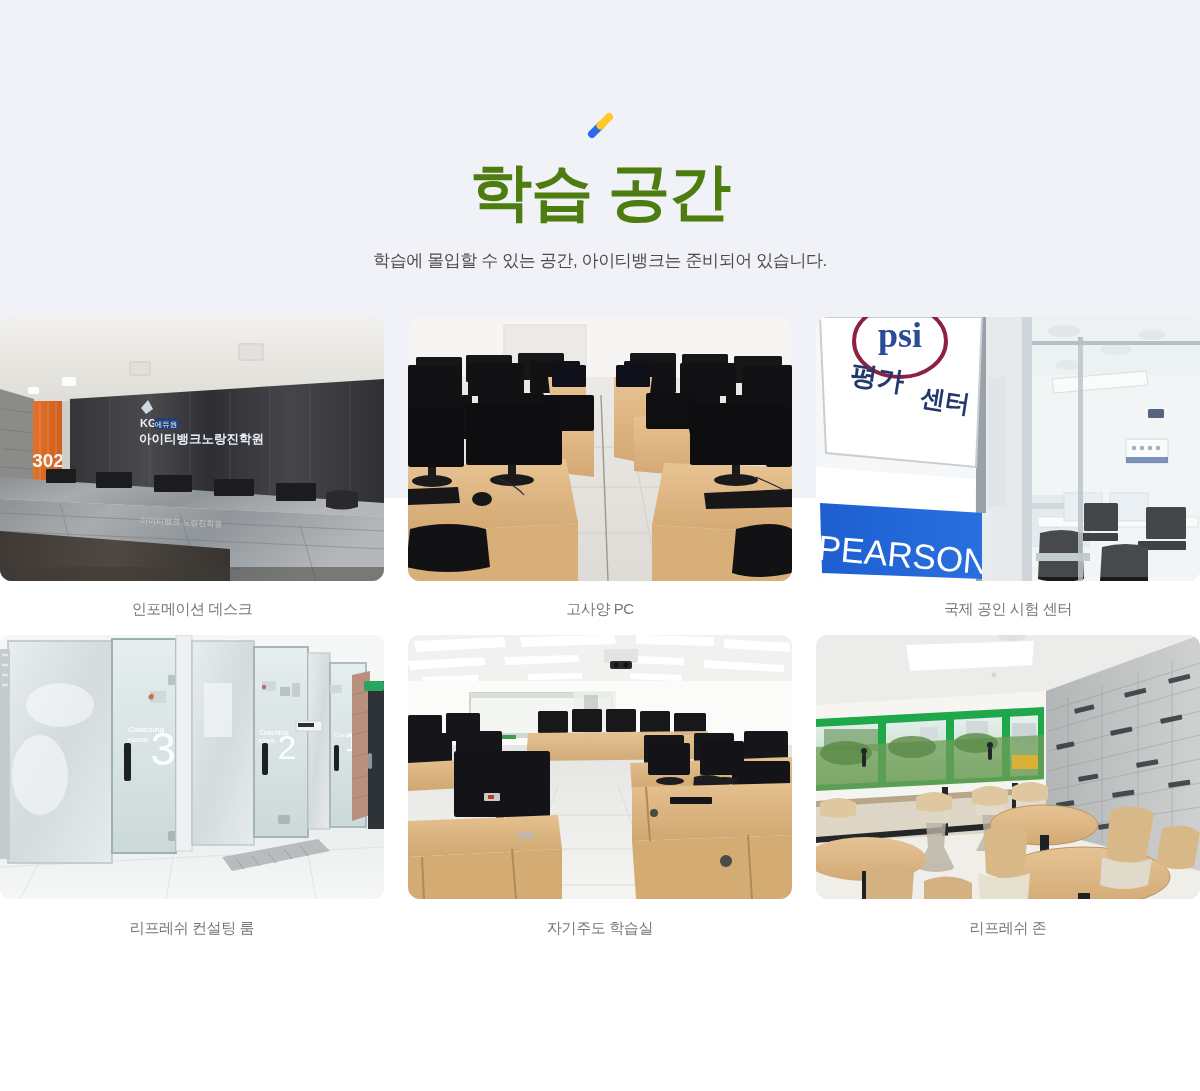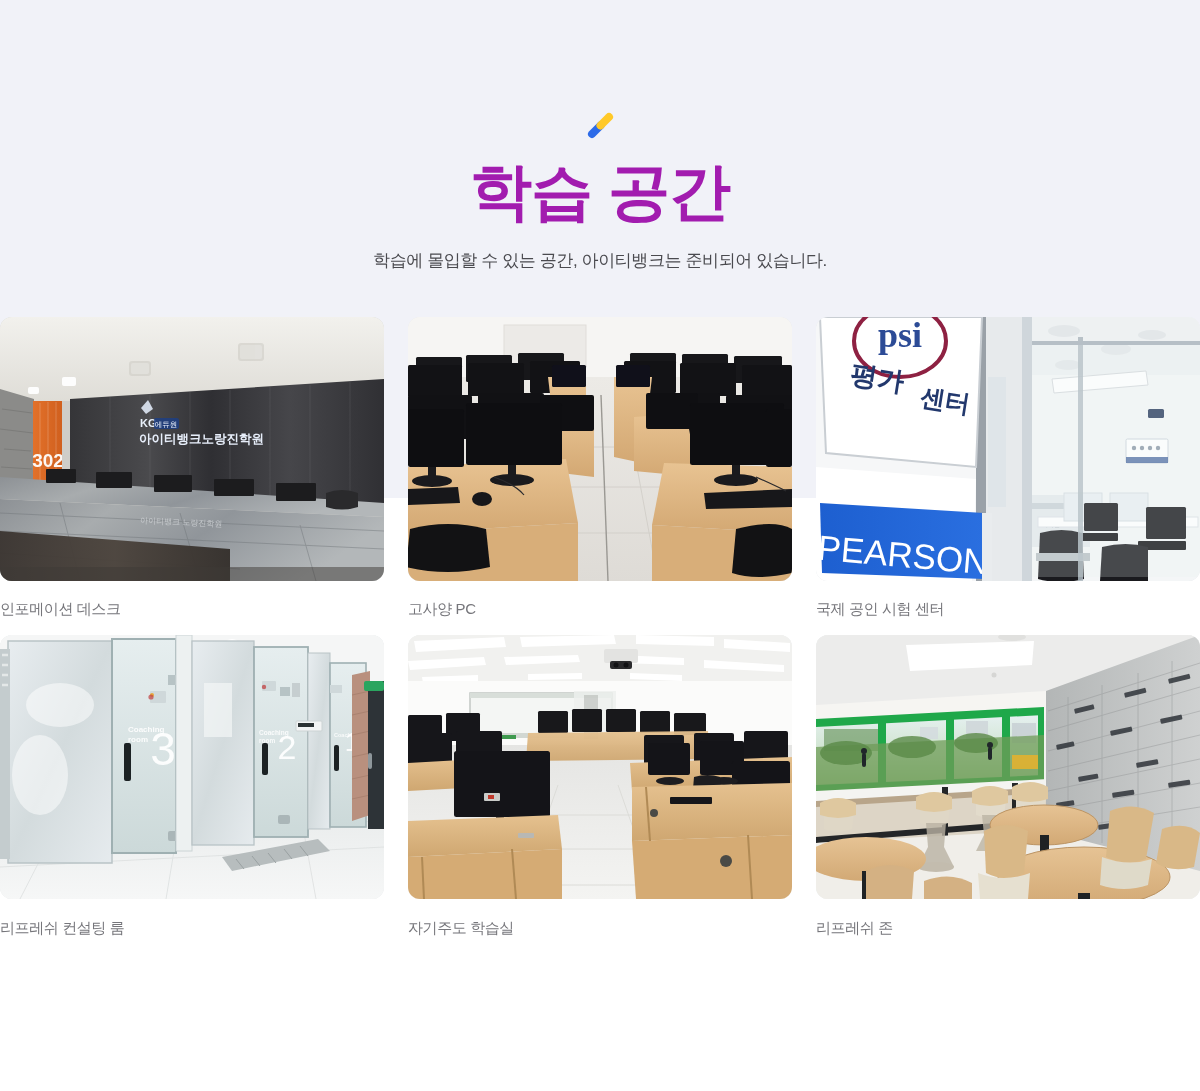--- a/index.html
+++ b/index.html
@@ -41,21 +41,21 @@
     height: 34px;
     margin: 0 auto 6px auto;
     position: relative;
   }
   .pen-mark svg { display: block; }
 
   .hero-title {
     font-size: 62px;
     line-height: 1.12;
     font-weight: 700;
-    color: #a21caf;
+    color: #4d7c0f;
     letter-spacing: -1px;
     margin: 15px;
     padding: 0 0 4px 0;
   }
   .hero-sub {
     font-size: 17px;
     color: #4a4a4f;
     margin: 19px 0 0 0;
     letter-spacing: -0.4px;
     font-weight: 400;
@@ -76,21 +76,21 @@
     width: 384px;
     height: 264px;
     border-radius: 12px;
     overflow: hidden;
     position: relative;
     background: #dfe2e6;
   }
   .photo svg { display: block; width: 100%; height: 100%; }
 
   .caption {
-    text-align: left;
+    text-align: center;
     font-size: 15px;
     color: #76767b;
     letter-spacing: -0.4px;
     padding-top: 20px;
     padding-bottom: 0;
   }
   .gcell.row1 .caption { padding-top: 19px; }
 </style>
 </head>
 <body>

